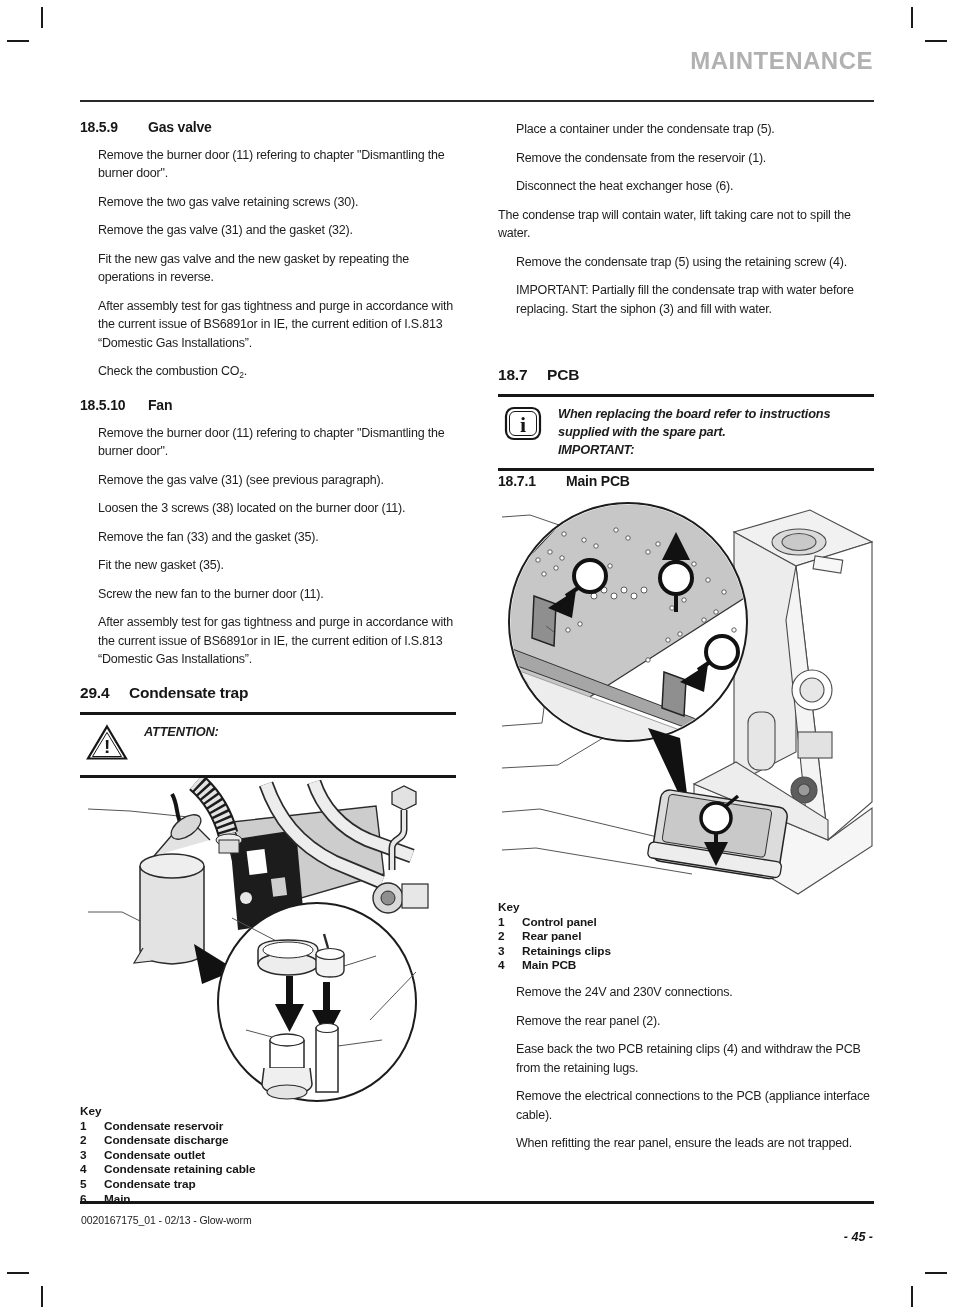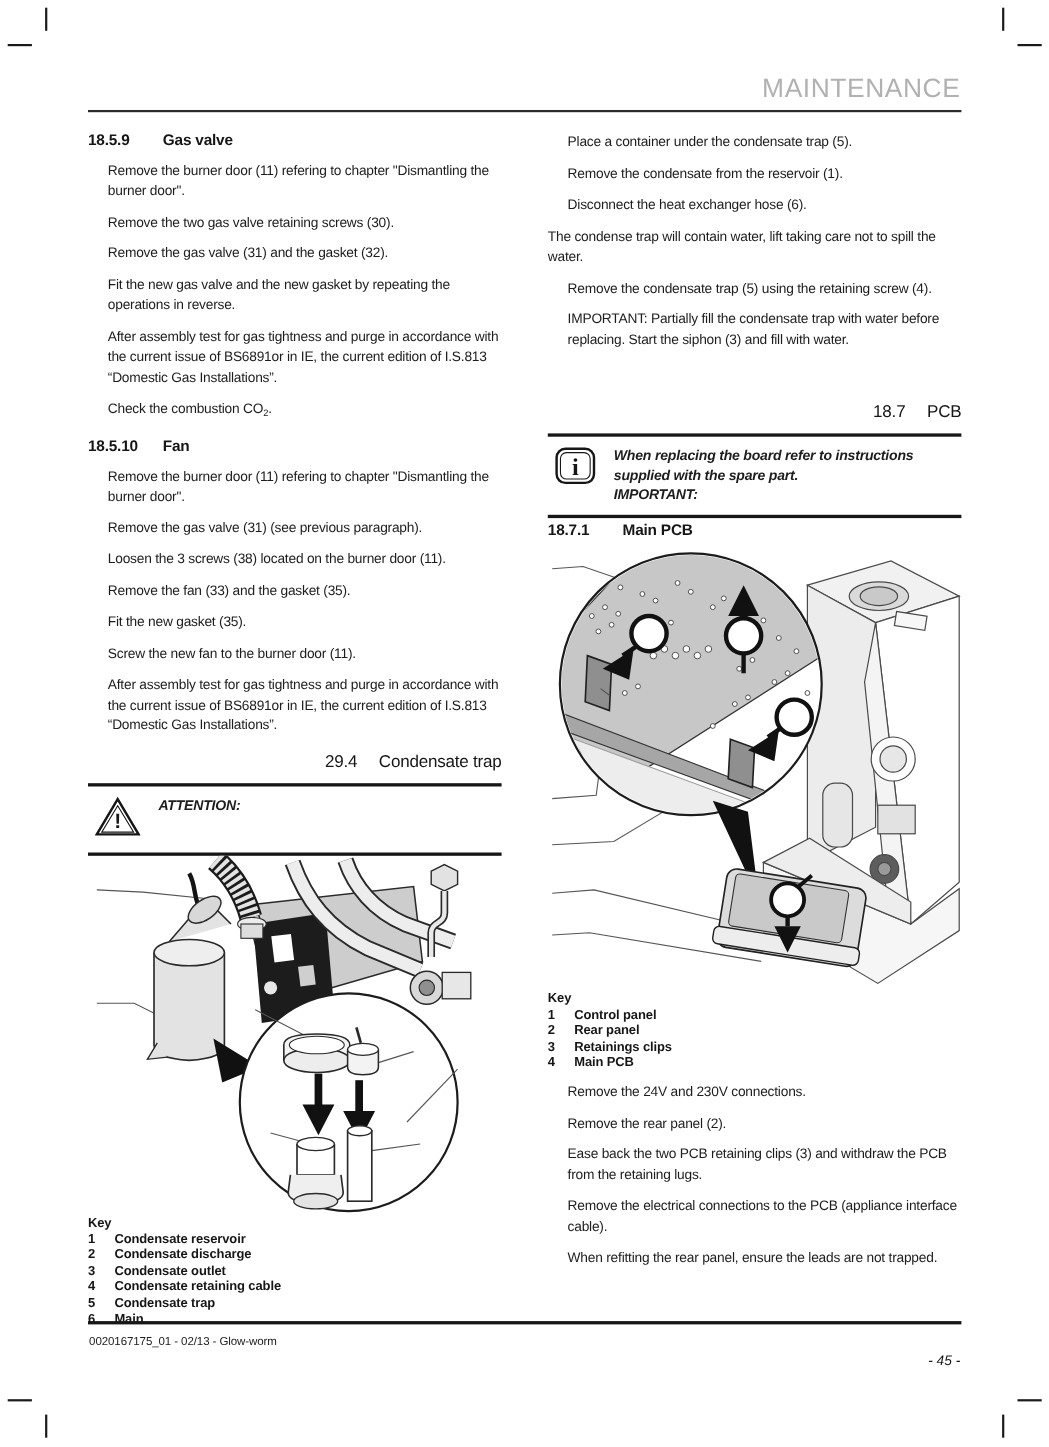--- a/index.html
+++ b/index.html
@@ -6,33 +6,33 @@
   .page {
     position:relative; width:954px; height:1315px; background:#fff;
     font-family:"Liberation Sans", sans-serif; color:#1d1d1d; overflow:hidden;
   }
   
   .crop-v { position:absolute; width:2px; height:21px; background:#1a1a1a; }
   .crop-h { position:absolute; width:22px; height:2px; background:#1a1a1a; }
 
   
   .header-title {
-    position:absolute; top:67px; right:81px; font-size:24px; letter-spacing:.5px;
-    color:#b1b1b1; font-weight:400;
+    position:absolute; top:47px; right:81px; font-size:24px; letter-spacing:.5px;
+    color:#b1b1b1; font-weight:700;
   }
   .header-rule { position:absolute; left:80px; top:100px; width:794px; height:2px; background:#2a2a2a; }
 
   
   .blk { position:absolute; width:376px; font-size:12.5px; line-height:18.5px; letter-spacing:-0.2px; }
   .col-l { left:80px; } .col-r { left:498px; }
   p.body { margin:0 0 10px 0; padding-left:18px; }
   p.flush { padding-left:0; }
   h2.sec, h3.sec { margin:0 0 9px 0; display:flex; color:#161616; }
   h3.sec { font-size:14px; font-weight:700; }
-  h2.sec { font-size:15.5px; font-weight:400;justify-content:flex-end; }
+  h2.sec { font-size:15.5px; font-weight:700; }
   .hnum { display:inline-block; flex:none; }
   .w68 { width:68px; } .w49 { width:49px; }
   sub.co2 { font-size:8.5px; vertical-align:-3px; }
 
   
   .notice {
     border-top:3px solid #161616; border-bottom:3px solid #161616;
     padding:8px 2px 9px 6px; display:flex; align-items:flex-start; gap:16px; margin-top:2px;
   }
   .notice-text { font-weight:700; font-style:italic; font-size:12.8px; line-height:18px; letter-spacing:-0.2px; }
@@ -41,21 +41,21 @@
   
   .key { font-weight:700; font-size:11.8px; line-height:14.6px; letter-spacing:-0.1px; color:#161616; }
   .key-row { display:flex; }
   .key-num { width:24px; flex:none; }
 
   figure { margin:0; }
 
   
   .footer-rule { position:absolute; left:80px; top:1201px; width:794px; height:3px; background:#161616; }
   .footer-left { position:absolute; left:81px; top:1214px; font-size:10.5px; letter-spacing:-0.1px; color:#222; }
-  .footer-page { position:absolute; right:81px; top:1230px; font-size:12.5px; font-weight:400; font-style:italic; color:#161616; }
+  .footer-page { position:absolute; right:81px; top:1230px; font-size:12.5px; font-weight:700; font-style:italic; color:#161616; }
 </style>
 </head>
 <body>
 
 <div class="page">
 
   <div class="crop-v" style="left:41px; top:7px;"></div>
   <div class="crop-h" style="left:7px;  top:40px;"></div>
   <div class="crop-v" style="left:911px;top:7px;"></div>
   <div class="crop-h" style="left:925px;top:40px;"></div>
@@ -370,21 +370,21 @@
       <div class="key-row">
           <span class="key-num">4</span>
           <span>Main PCB</span>
         </div>
     </div>
   </div>
 
   <div class="blk col-r" style="top:983px;">
     <p class="body">Remove the 24V and 230V connections.</p>
     <p class="body">Remove the rear panel (2).</p>
-    <p class="body">Ease back the two PCB retaining clips (3) and withdraw the PCB from the retaining lugs.</p>
+    <p class="body">Ease back the two PCB retaining clips (4) and withdraw the PCB from the retaining lugs.</p>
     <p class="body">Remove the electrical connections to the PCB (appliance interface cable).</p>
     <p class="body">When refitting the rear panel, ensure the leads are not trapped.</p>
   </div>
 
   <div class="footer-rule"></div>
   <div class="footer-left">0020167175_01 - 02/13 - Glow-worm</div>
   <div class="footer-page">- 45 -</div>
 
 </div>
 

